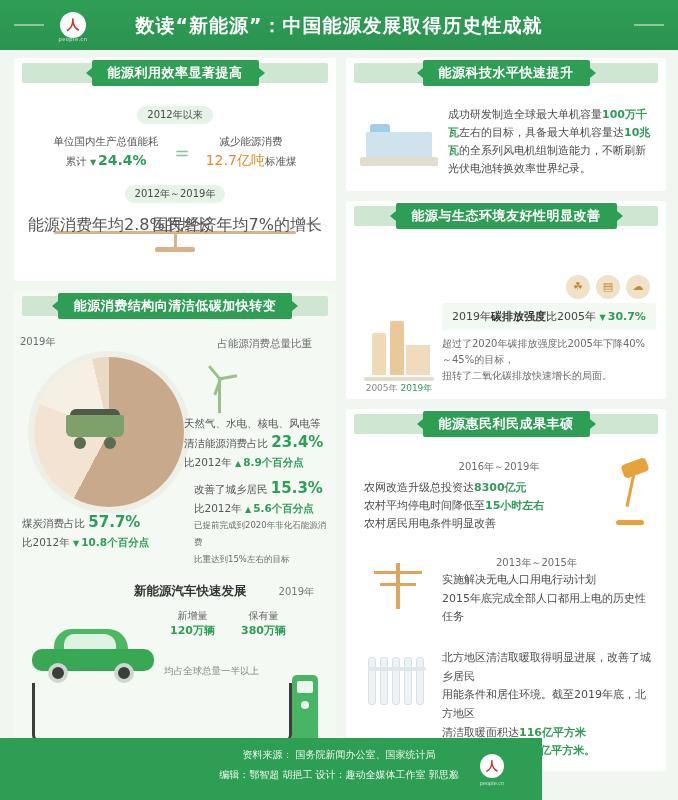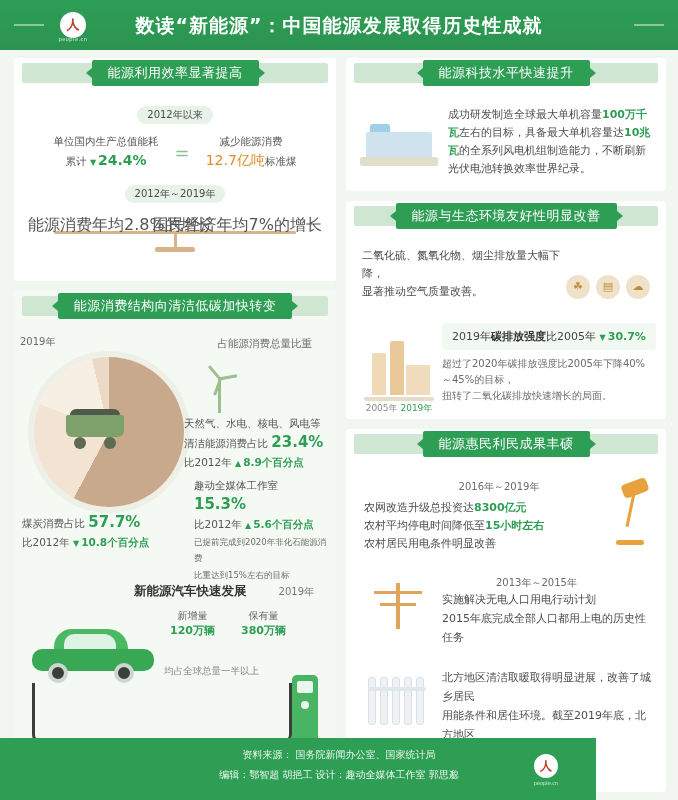--- a/index.html
+++ b/index.html
@@ -48,21 +48,21 @@
   .sec-head {
     position:relative; height:30px; margin:0 0 8px 0;
     display:flex; align-items:center; justify-content:center;
   }
   .sec-head .band {
     position:absolute; left:8px; right:8px; top:5px; height:20px;
     background:#cfe7d2; border-radius:2px;
   }
   .sec-head .plate {
     position:relative; z-index:2;
-    background:#2f9e55; color:#fff; font-size:13px; font-weight:normal;
+    background:#2f9e55; color:#fff; font-size:13px; font-weight:bold;
     padding:4px 16px; border-radius:2px; letter-spacing:.5px; white-space:nowrap;
   }
   .sec-head .plate::before, .sec-head .plate::after {
     content:""; position:absolute; top:50%; width:0; height:0;
     border-top:5px solid transparent; border-bottom:5px solid transparent;
     transform:translateY(-50%);
   }
   .sec-head .plate::before { left:-6px; border-right:6px solid #2f9e55; }
   .sec-head .plate::after  { right:-6px; border-left:6px solid #2f9e55; }
 
@@ -278,21 +278,21 @@
   .hydro-ico .water {
     position:absolute; left:10px; bottom:8px; width:20px; height:34px;
     background:#9fd0e8; border-radius:3px;
   }
   .hydro-ico .bank {
     position:absolute; left:0; bottom:0; width:78px; height:9px; background:#e3ddcb; border-radius:2px;
   }
 
   
   .footer {
-    position:absolute; left:0; bottom:0; width:596px; height:62px;
+    position:absolute; left:0; bottom:0; width:542px; height:62px;
     background:#2f9e55; color:#eaf6ec;
   }
   .footer .l1 { position:absolute; left:0; top:10px; width:678px; text-align:center; font-size:10px; }
   .footer .l2 { position:absolute; left:0; top:30px; width:678px; text-align:center; font-size:10px; }
   .footer .flogo {
     position:absolute; right:38px; top:16px; width:24px; height:24px; border-radius:50%;
     background:#fff; color:#c0392b; font-size:12px; line-height:24px; text-align:center; font-weight:bold;
   }
   .footer .flogo-sub {
     position:absolute; right:28px; top:42px; width:44px; text-align:center; font-size:5px; color:#dff0e3;
@@ -367,21 +367,21 @@
 
         <div class="pie-note" style="left:170px; top:86px; width:146px;">
           <span style="white-space:pre-line;">天然气、水电、核电、风电等
 清洁能源消费占比</span>
           <span class="g big">23.4%</span><br>
           <span>比2012年</span>
           <span class="g arrow-up">8.9个百分点</span>
         </div>
 
         <div class="pie-note" style="left:180px; top:148px; width:136px;">
-          <span>趣动全媒体工作室</span>
+          <span>改善了城乡居民</span>
           <span class="g big">15.3%</span><br>
           <span>比2012年</span>
           <span class="g arrow-up">5.6个百分点</span><br>
           <span class="txt-s" style="font-size:8.5px; white-space:pre-line;">已提前完成到2020年非化石能源消费
 比重达到15%左右的目标</span>
         </div>
 
         <div class="pie-note" style="left:8px; top:182px; width:160px;">
           <span>煤炭消费占比</span>
           <span class="g big">57.7%</span><br>
@@ -447,22 +447,20 @@
         </div>
       </div>
     </div>
 
     <div class="card">
       <div class="sec-head">
         <div class="band"></div>
         <div class="plate">能源与生态环境友好性明显改善</div>
       </div>
       <div class="r-pad" style="position:relative; min-height:56px;">
-        <div class="txt" style="white-space:pre-line; width:210px;">二氧化硫、氮氧化物、烟尘排放量大幅下降，
-显著推动空气质量改善。</div>
         <div class="circle-icons">
           <div class="cico">☘</div>
           <div class="cico">▤</div>
           <div class="cico">☁</div>
         </div>
       </div>
       <div style="position:relative; min-height:96px;">
         <div class="factory">
           <div class="st1"></div>
           <div class="st2"></div>

